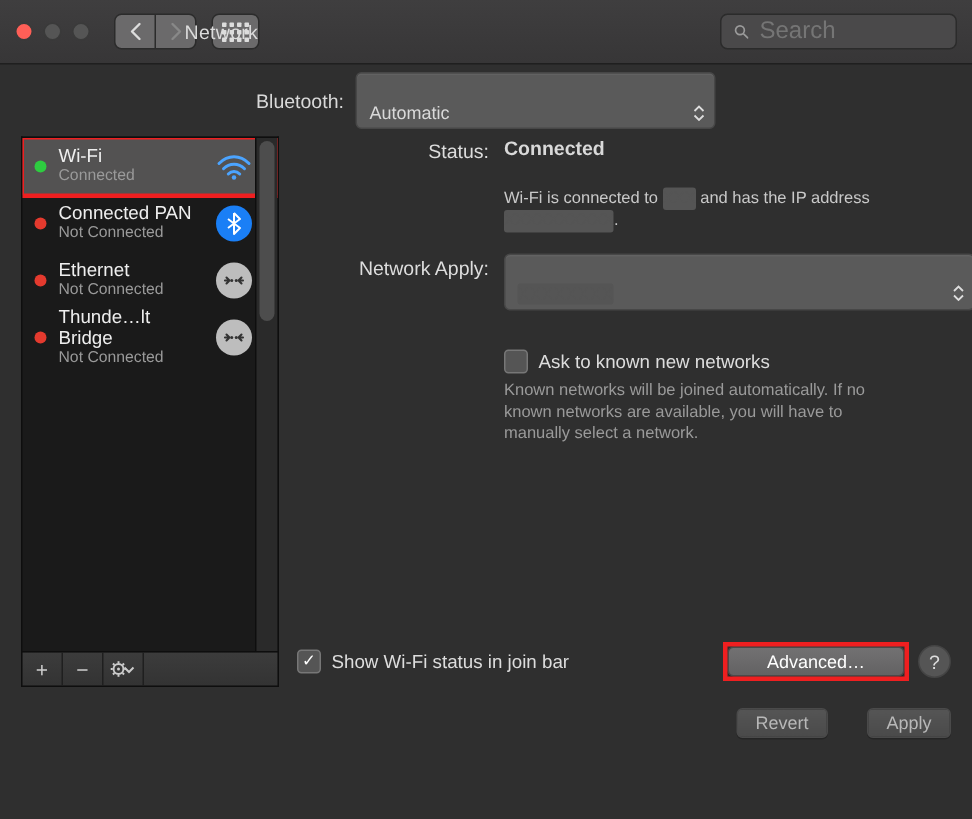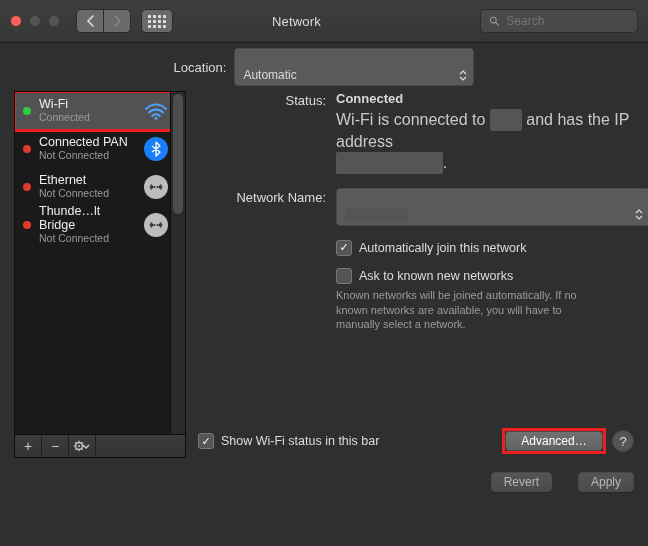--- a/index.html
+++ b/index.html
@@ -37,24 +37,24 @@
   }
   .traffic{display:flex;gap:7px;margin-right:6px}
   .dot{width:12px;height:12px;border-radius:50%;background:#555;border:1px solid #3a3a3a;box-sizing:border-box}
   .dot.red{background:#ff5f57}
   .navbtns{display:flex;background:var(--btn);border-radius:5px;border:1px solid #2b2b2b}
   .navbtn{width:26px;height:22px;display:flex;align-items:center;justify-content:center;color:#ccc}
   .navbtn+.navbtn{border-left:1px solid #2b2b2b}
   .gridbtn{width:30px;height:22px;background:var(--btn);border:1px solid #2b2b2b;border-radius:5px;display:flex;align-items:center;justify-content:center}
   .grid-dots{display:grid;grid-template-columns:repeat(4,3px);grid-template-rows:repeat(3,3px);gap:2px}
   .grid-dots span{width:3px;height:3px;background:#ddd;display:block;border-radius:.5px}
-  .title{flex:1;text-align:center;font-size:13px;color:#dcdcdc;letter-spacing:.2px;margin-left:-60px}
+  .title{flex:1;font-size:13px;color:#dcdcdc;letter-spacing:.2px;margin-left:-60px}
   .search{display:flex;align-items:center;background:#4a494a;border:1px solid #2b2b2b;border-radius:5px;height:22px;padding:0 8px;width:140px;color:#9a9a9a}
   .search svg{margin-right:5px}
-  .search input{background:transparent;border:none;outline:none;color:#ddd;font-size:12px;width:100%}
+  .search input{background:transparent;border:none;outline:none;color:#ddd;font-size:16px;width:100%}
   
   .location-row{display:flex;align-items:center;justify-content:center;height:48px;gap:8px}
   .label-right{text-align:right}
   .popup{
     background:var(--popup);border:1px solid #474747;border-radius:4px;
     height:20px;display:flex;align-items:center;padding:16px 6px 0 8px;font-size:12px;
     box-shadow:inset 0 1px 0 rgba(255,255,255,.05);
   }
   .popup .caret{margin-left:auto;display:flex;flex-direction:column;gap:1px;align-items:center;padding-left:8px}
   .popup .caret svg{display:block}
@@ -91,21 +91,21 @@
   .fbtn{width:26px;height:100%;display:flex;align-items:center;justify-content:center;border-right:1px solid #1f1f1f;color:#ccc;font-size:14px}
   .fbtn.gear svg{display:block}
   
   .hl{outline:3px solid var(--highlight);outline-offset:-1px}
   
   .detail{flex:1;display:flex;flex-direction:column}
   .row{display:flex;align-items:flex-start;margin-bottom:14px}
   .row .lbl{width:128px;text-align:right;padding-right:10px;color:#ddd;padding-top:2px}
   .row .val{flex:1}
   .bold{font-weight:600}
-  .sub{font-size:16px;color:#c9c9c9;margin-top:3px;line-height:1.35}
+  .sub{font-size:11px;color:#c9c9c9;margin-top:19px;line-height:1.35}
   .redact{display:inline-block;background:#555;color:#555;border-radius:2px}
   .btn{
     background:linear-gradient(#727172,#636263);border:1px solid #4a4a4a;border-radius:4px;
     color:#fff;font-size:12px;height:20px;padding:0 12px;display:inline-flex;align-items:center;justify-content:center;
     box-shadow:0 1px 0 rgba(0,0,0,.2);
   }
   .btn.dim{color:#b8b8b8;background:linear-gradient(#555,#4a4a4a)}
   .check{display:flex;align-items:center;gap:7px;font-size:12.5px;color:#ddd}
   .checkbox{width:14px;height:14px;border:1px solid #777;border-radius:3px;background:#555;display:inline-flex;align-items:center;justify-content:center;flex:none}
   .checkbox.checked::after{content:"✓";font-size:11px;color:#fff;line-height:1}
@@ -155,21 +155,21 @@
   <div class="search">
     <svg width="12" height="12" viewBox="0 0 12 12">
         <circle cx="5" cy="5" r="3.4" fill="none" stroke="#9a9a9a" stroke-width="1.3"></circle>
         <line x1="8" y1="8" x2="11" y2="11" stroke="#9a9a9a" stroke-width="1.3" stroke-linecap="round"></line>
       </svg>
     <input type="text" placeholder="Search" style="">
   </div>
 </div>
 
 <div class="location-row">
-  <span class="label-right">Location:</span>
+  <span class="label-right">Bluetooth:</span>
   <div class="popup" style="width:224px">
     <span>Automatic</span>
     <span class="caret">
       <svg width="8" height="5">
           <path d="M1 4L4 1l3 3" fill="none" stroke="#ddd" stroke-width="1.2"></path>
         </svg>
       <svg width="8" height="5">
           <path d="M1 1l3 3 3-3" fill="none" stroke="#ddd" stroke-width="1.2"></path>
         </svg>
     </span>
@@ -279,55 +279,51 @@
         <div style="display:flex;align-items:center">
           <span class="bold">Connected</span>
         </div>
         <div class="sub">
           <span>Wi-Fi is connected to </span><span class="redact">XXX</span><span> and has the IP address </span><br><span class="redact">XXXXXXXXXX</span><span>.</span>
         </div>
       </div>
     </div>
 
     <div class="row">
-      <div class="lbl">Network Name:</div>
+      <div class="lbl">Network Apply:</div>
       <div class="val">
         <div class="popup" style="width:100%">
           <span class="redact" style="min-width:60px">XXXXXXXX</span>
           <span class="caret">
             <svg width="8" height="5">
                 <path d="M1 4L4 1l3 3" fill="none" stroke="#ddd" stroke-width="1.2"></path>
               </svg>
             <svg width="8" height="5">
                 <path d="M1 1l3 3 3-3" fill="none" stroke="#ddd" stroke-width="1.2"></path>
               </svg>
           </span>
         </div>
         <div style="height:14px"></div>
-        <label class="check">
-          <span class="checkbox checked"></span>
-          <span>Automatically join this network</span>
-        </label>
         <div style="height:12px"></div>
         <label class="check">
           <span class="checkbox"></span>
           <span>Ask to known new networks</span>
         </label>
         <div class="hint">Known networks will be joined automatically. If no known networks are available, you will have to manually select a network.</div>
       </div>
     </div>
 
     <div class="bottom-row">
       <label class="check">
         <span class="checkbox checked"></span>
-        <span>Show Wi-Fi status in this bar</span>
+        <span>Show Wi-Fi status in join bar</span>
       </label>
       <span style="margin-left:auto;display:flex;align-items:center">
         <span class="hl" style="display:inline-block;padding:1px">
-          <button class="btn" style="width:98px">Advanced…</button>
+          <button class="btn" style="width:118px">Advanced…</button>
         </span>
         <span class="help">?</span>
       </span>
     </div>
   </div>
 </div>
 
 <div class="footer-btns">
   <button class="btn dim">Revert</button>
   <button class="btn dim">Apply</button>

